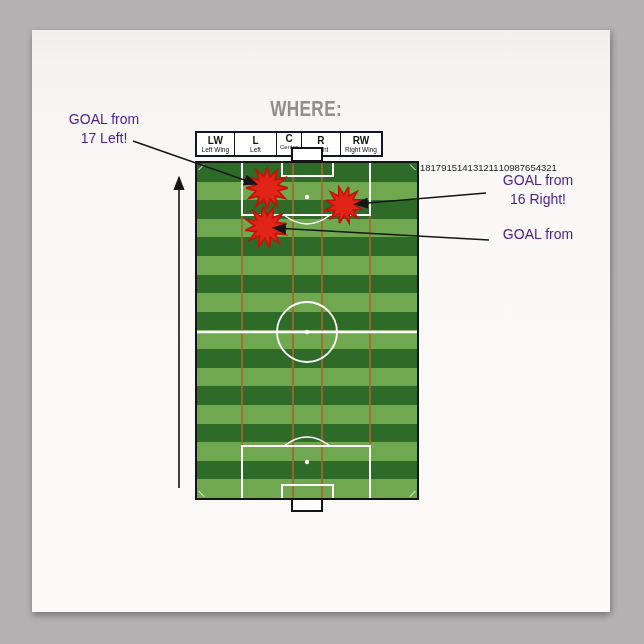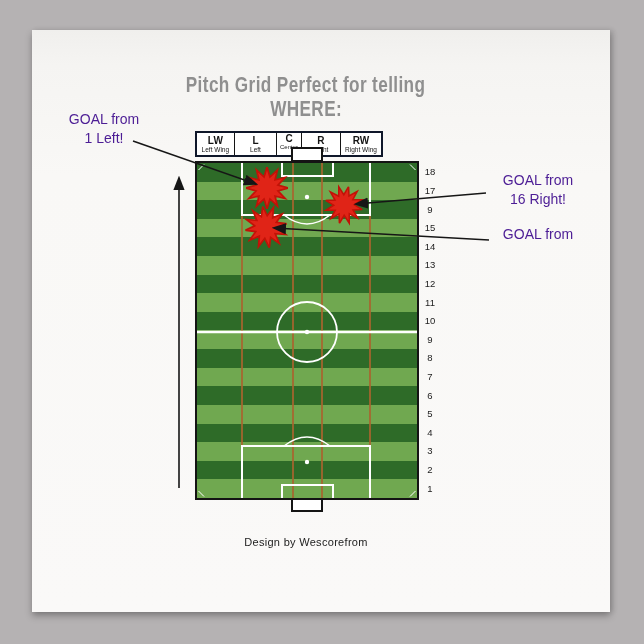--- a/index.html
+++ b/index.html
@@ -59,21 +59,21 @@
     position:absolute;left:195px;top:161px;width:224px;height:339px;
     box-sizing:border-box;border:2px solid #141414;z-index:1;
     background:repeating-linear-gradient(to bottom,
       #2e6b28 0px, #2e6b28 18.61px,
       #70a850 18.61px, #70a850 37.22px);
   }
   .field svg{position:absolute;left:0;top:0;}
 
   .row-numbers{
     position:absolute;left:420px;top:163px;width:20px;height:335px;
-    display:flex;flex-direction:column;justify-content:space-around;
+    display:flex;justify-content:space-around;
     text-align:center;z-index:2;
   }
   .row-num{font-size:9.5px;color:#222;line-height:10px;}
 
   .star{position:absolute;z-index:5;}
   .star-1{left:246px;top:167px;}
   .star-2{left:325px;top:186px;}
   .star-3{left:245px;top:206px;}
 
   .overlay{position:absolute;left:0;top:0;width:644px;height:644px;z-index:6;pointer-events:none;}
@@ -85,30 +85,27 @@
 </style>
 </head>
 <body>
 
 <div class="stage">
   <div class="poster">
 
     
   </div>
 
-  <div class="title-line title-1">
-    <span>Pitch Grid Perfect for telling</span>
-  </div>
   <div class="title-line title-2">
     <span>WHERE:</span>
   </div>
 
   <div class="callout callout-1">
     <div>GOAL from</div>
-    <div>1 Left!</div>
+    <div>17 Left!</div>
   </div>
   <div class="callout callout-2">
     <div>GOAL from</div>
     <div>16 Right!</div>
   </div>
   <div class="callout callout-3">
     <div>GOAL from</div>
   </div>
 
   <div class="col-header">
@@ -207,14 +204,13 @@
       </marker>
     </defs>
     <g stroke="#161616" stroke-width="1.6" fill="none">
       <line x1="133" y1="141" x2="256" y2="184" marker-end="url(#arrow)"></line>
       <line x1="486" y1="193" x2="356" y2="204" marker-end="url(#arrow)"></line>
       <line x1="489" y1="240" x2="274" y2="228" marker-end="url(#arrow)"></line>
       <line x1="179" y1="488" x2="179" y2="178" marker-end="url(#arrow)"></line>
     </g>
   </svg>
 
-  <div class="credit">Design by Wescorefrom</div>
 </div>
 
 </body></html>

